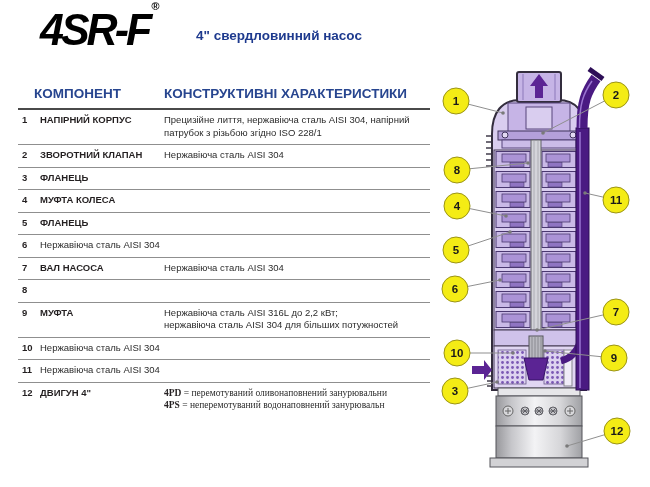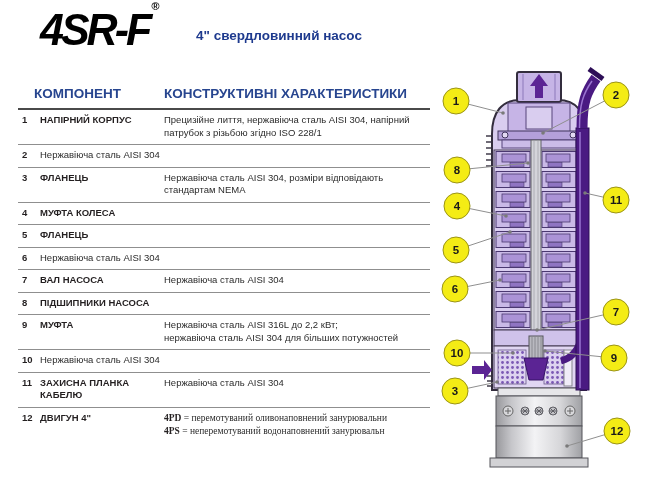--- a/index.html
+++ b/index.html
@@ -47,27 +47,27 @@
     </div>
     <div id="tbody">
     <div class="trow">
       <div class="tnum">1</div>
       <div class="tname">НАПІРНИЙ КОРПУС</div>
       <div class="tdesc">Прецизійне лиття, нержавіюча сталь AISI 304, напірний патрубок з різьбою згідно ISO 228/1</div>
     </div>
 
     <div class="trow">
       <div class="tnum">2</div>
+      <div class="tname">ЗВОРОТНИЙ КЛАПАН</div>
       <div class="tdesc">Нержавіюча сталь AISI 304</div>
     </div>
 
     <div class="trow">
       <div class="tnum">3</div>
       <div class="tname">ФЛАНЕЦЬ</div>
-      <div class="tdesc">Нержавіюча сталь AISI 304, розміри відповідають стандартам NEMA</div>
     </div>
 
     <div class="trow">
       <div class="tnum">4</div>
       <div class="tname">МУФТА КОЛЕСА</div>
     </div>
 
     <div class="trow">
       <div class="tnum">5</div>
       <div class="tname">ФЛАНЕЦЬ</div>
@@ -79,38 +79,36 @@
     </div>
 
     <div class="trow">
       <div class="tnum">7</div>
       <div class="tname">ВАЛ НАСОСА</div>
       <div class="tdesc">Нержавіюча сталь AISI 304</div>
     </div>
 
     <div class="trow">
       <div class="tnum">8</div>
-      <div class="tname">ПІДШИПНИКИ НАСОСА</div>
     </div>
 
     <div class="trow">
       <div class="tnum">9</div>
       <div class="tname">МУФТА</div>
       <div class="tdesc">Нержавіюча сталь AISI 316L до 2,2 кВт;
 нержавіюча сталь AISI 304 для більших потужностей</div>
     </div>
 
     <div class="trow">
       <div class="tnum">10</div>
       <div class="tdesc">Нержавіюча сталь AISI 304</div>
     </div>
 
     <div class="trow">
       <div class="tnum">11</div>
-      <div class="tname">ЗАХИСНА ПЛАНКА КАБЕЛЮ</div>
       <div class="tdesc">Нержавіюча сталь AISI 304</div>
     </div>
 
     <div class="trow">
       <div class="tnum">12</div>
       <div class="tname">ДВИГУН 4"</div>
       <div class="tdesc"><div class="desc-line"><b>4PD</b> = перемотуваний оливонаповнений занурювальни</div><div class="desc-line"><b>4PS</b> = неперемотуваний водонаповнений занурювальн</div></div>
     </div>
   </div>
   </div>

